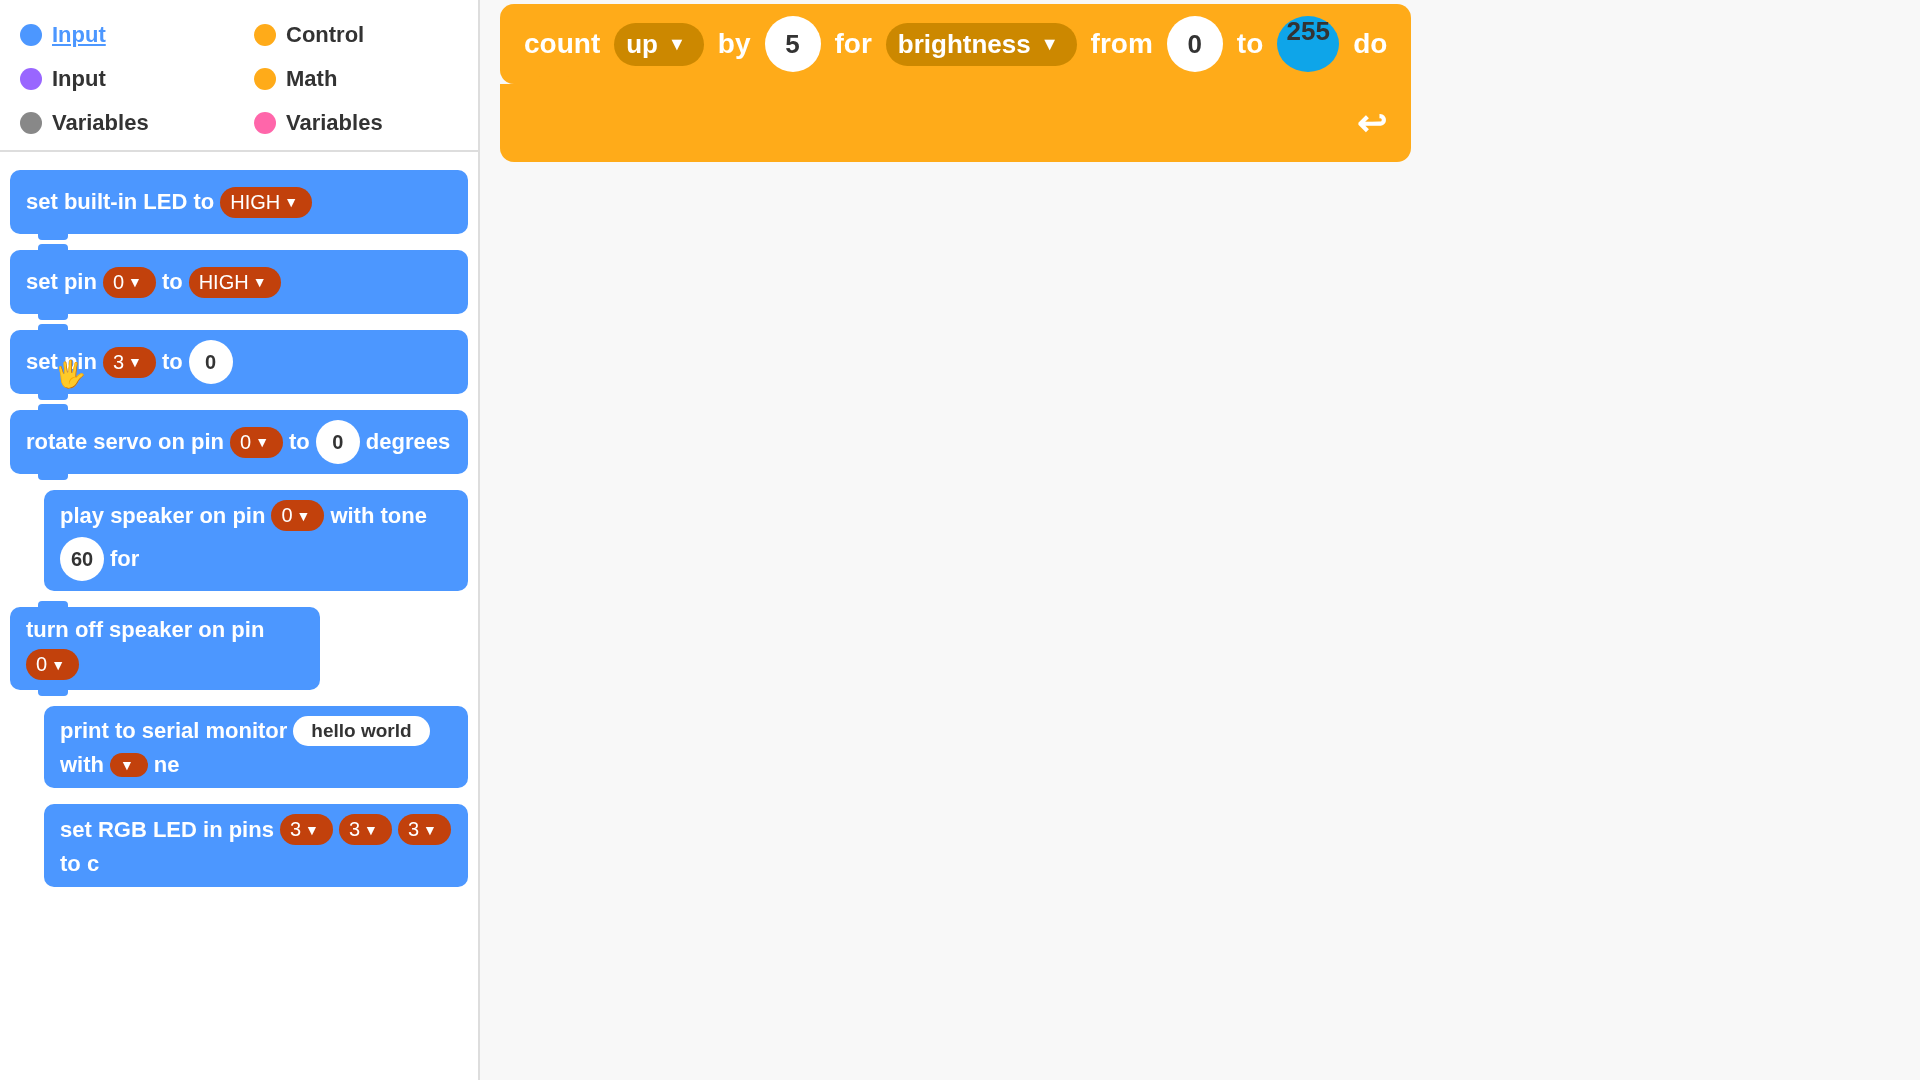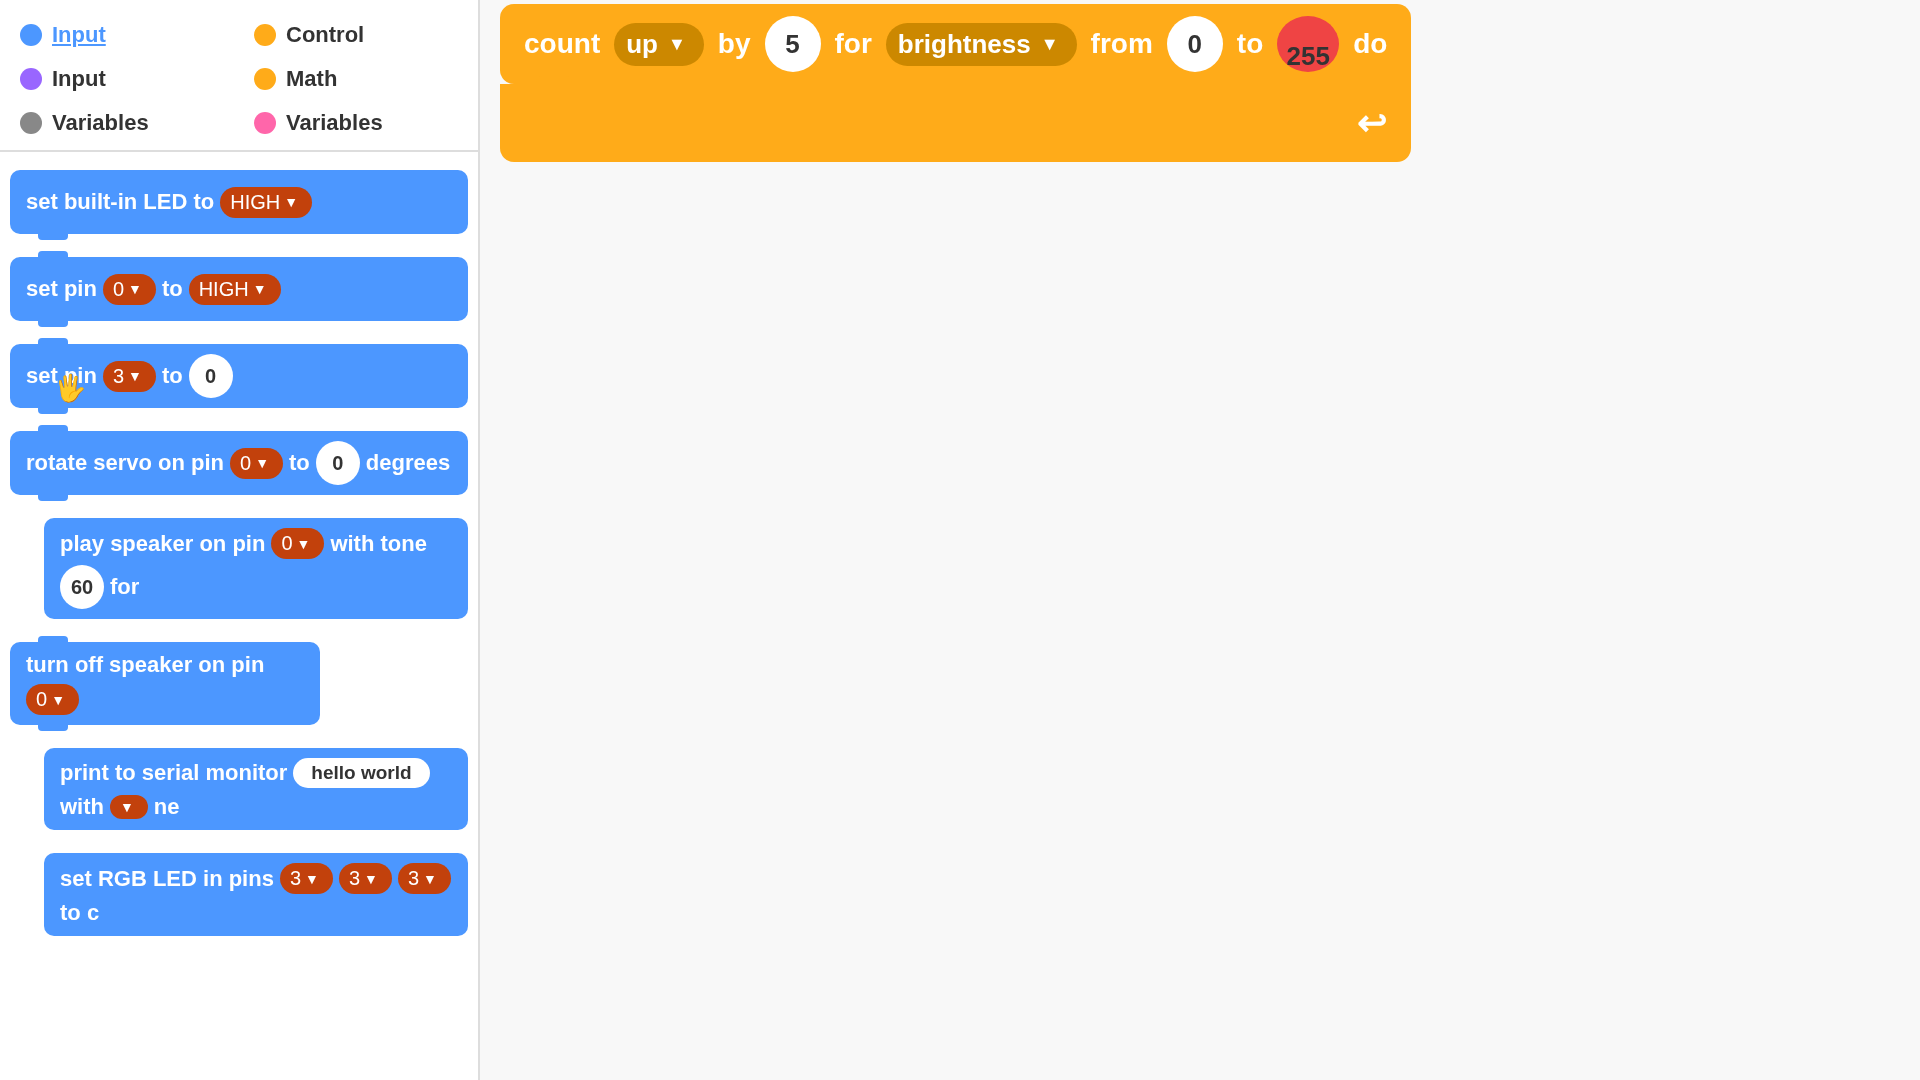--- a/index.html
+++ b/index.html
@@ -59,21 +59,21 @@
     .divider-h {
       height: 2px;
       background: #ddd;
       margin: 0 0 18px 0;
     }
 
     
     .blocks-list {
       display: flex;
       flex-direction: column;
-      gap: 7px;
+      gap: 0;
       padding: 0 0 0 0;
       overflow-y: auto;
       flex: 1;
     }
 
     .block {
       border-radius: 10px;
       padding: 0;
       margin: 8px 10px;
       display: flex;
@@ -259,29 +259,29 @@
       font-weight: 700;
       width: 56px;
       height: 56px;
       display: flex;
       align-items: center;
       justify-content: center;
       flex-shrink: 0;
     }
 
     .orange-value-large {
-      background: #ef4444;
+      background: #0ea5e9;
       border-radius: 50%;
       color: #333;
       font-size: 26px;
       font-weight: 700;
       width: 62px;
       height: 56px;
       display: flex;
-      align-items: flex-end;
+      align-items: flex-start;
       justify-content: center;
       flex-shrink: 0;
     }
 
     .block-clipped {
       overflow: hidden;
       max-width: 462px;
       margin-left: 44px;
     }
 

